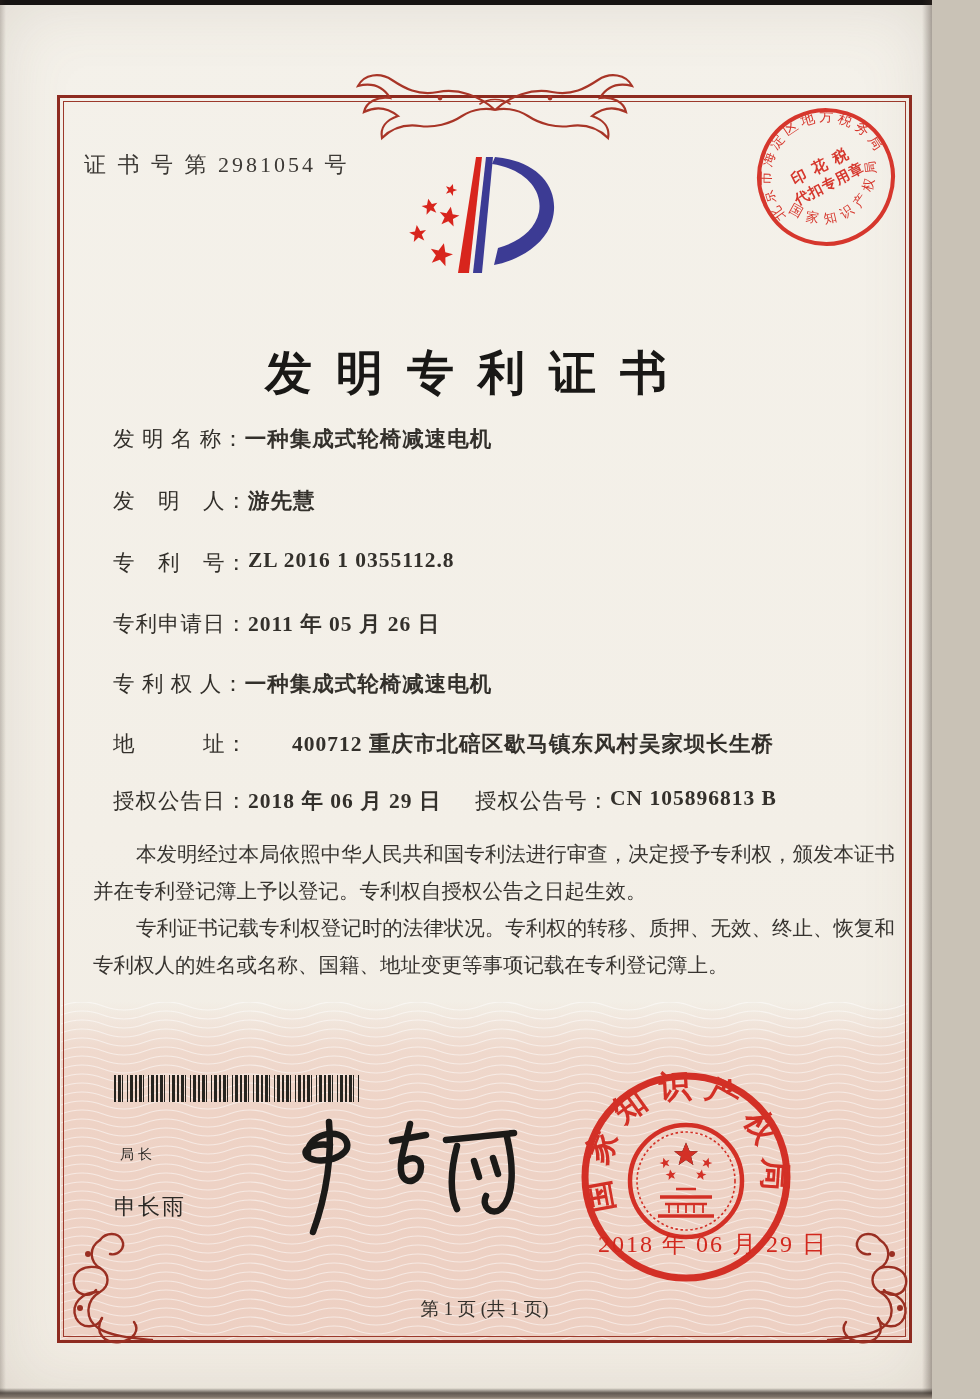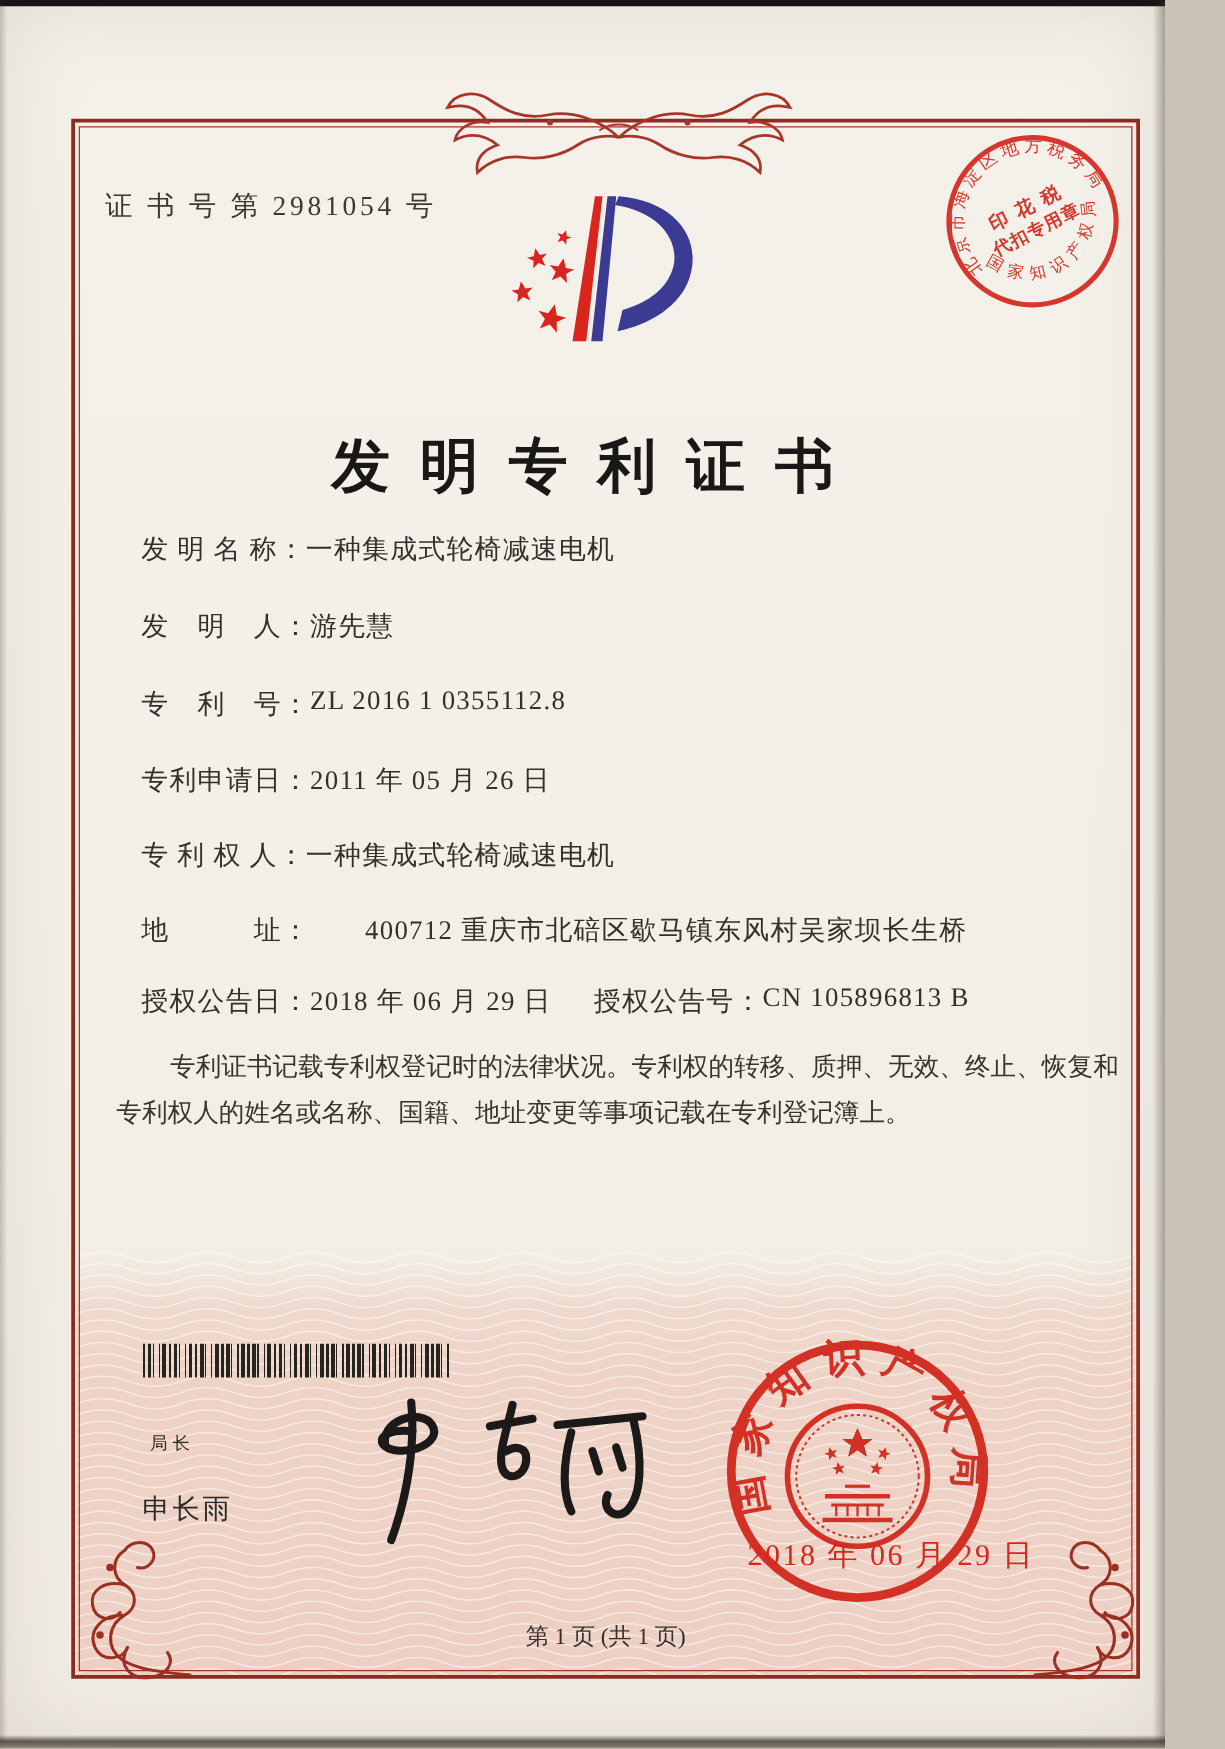--- a/index.html
+++ b/index.html
@@ -24,21 +24,21 @@
         background:linear-gradient(180deg,rgba(238,210,197,0) 0%,rgba(238,210,197,.75) 14%,#eed3c6 32%,#edd0c3 100%);}
   .pink-zone svg{position:absolute;inset:0;width:100%;height:100%;opacity:.6;}
   
   .cert-no{position:absolute;left:84px;top:150px;font-size:22px;letter-spacing:3px;color:#3c3935;white-space:pre;}
   .logo{position:absolute;left:398px;top:149px;width:175px;height:142px;}
   .tax-stamp{position:absolute;left:750px;top:101px;width:152px;height:152px;transform:rotate(-27deg);opacity:.92;}
   .title{position:absolute;left:0;top:294px;width:100%;text-align:center;
         font-size:47px;font-weight:bold;letter-spacing:24px;padding-left:24px;box-sizing:border-box;color:#191816;margin-top:48px;}
   
   .row{position:absolute;left:113px;display:flex;font-size:21.5px;letter-spacing:1px;color:#33302b;white-space:pre;}
-  .row .vl{white-space:pre;}
+  .row .vl{white-space:pre;font-weight:bold;}
   
   .paras{position:absolute;left:93px;top:836px;width:802px;font-size:20.5px;line-height:37px;
         text-align:justify;color:#373430;}
   .paras p{margin:0;text-indent:2.1em;}
   
   .barcode{position:absolute;left:114px;top:1075px;width:246px;height:27px;
         background:repeating-linear-gradient(90deg,#26241f 0 2px,transparent 2px 4px,#26241f 4px 7px,
         transparent 7px 8px,#26241f 8px 9px,transparent 9px 13px,#26241f 13px 14px,transparent 14px 16px,
         #26241f 16px 19px,transparent 19px 21px);}
   .sig-title{position:absolute;left:120px;top:1146px;font-size:14px;letter-spacing:4px;color:#2c2a26;text-align:center;}
@@ -195,20 +195,21 @@
     <span class="lb">地　　　址：</span><span class="vl">400712 重庆市北碚区歇马镇东风村吴家坝长生桥</span>
   </div>
   <div class="row" style="top:786px;">
     <span class="lb">授权公告日：</span><span class="vl">2018 年 06 月 29 日</span>
   </div>
   <div class="row" style="top:786px;left:460px;margin-left:15px;">
     <span class="lb">授权公告号：</span><span class="vl">CN 105896813 B</span>
   </div>
 
   <div class="paras">
+    <p>本发明经过本局依照中华人民共和国专利法进行审查，决定授予专利权，颁发本证书并在专利登记簿上予以登记。专利权自授权公告之日起生效。</p>
     <p>专利证书记载专利权登记时的法律状况。专利权的转移、质押、无效、终止、恢复和专利权人的姓名或名称、国籍、地址变更等事项记载在专利登记簿上。</p>
   </div>
 
   <div class="barcode"></div>
 
   <div class="sig-title">局长</div>
   <div class="sig-name">申长雨</div>
 
   <svg class="signature" viewBox="0 0 290 130">
     <g fill="none" stroke="#1b1a18" stroke-width="6.5" stroke-linecap="round" stroke-linejoin="round">

